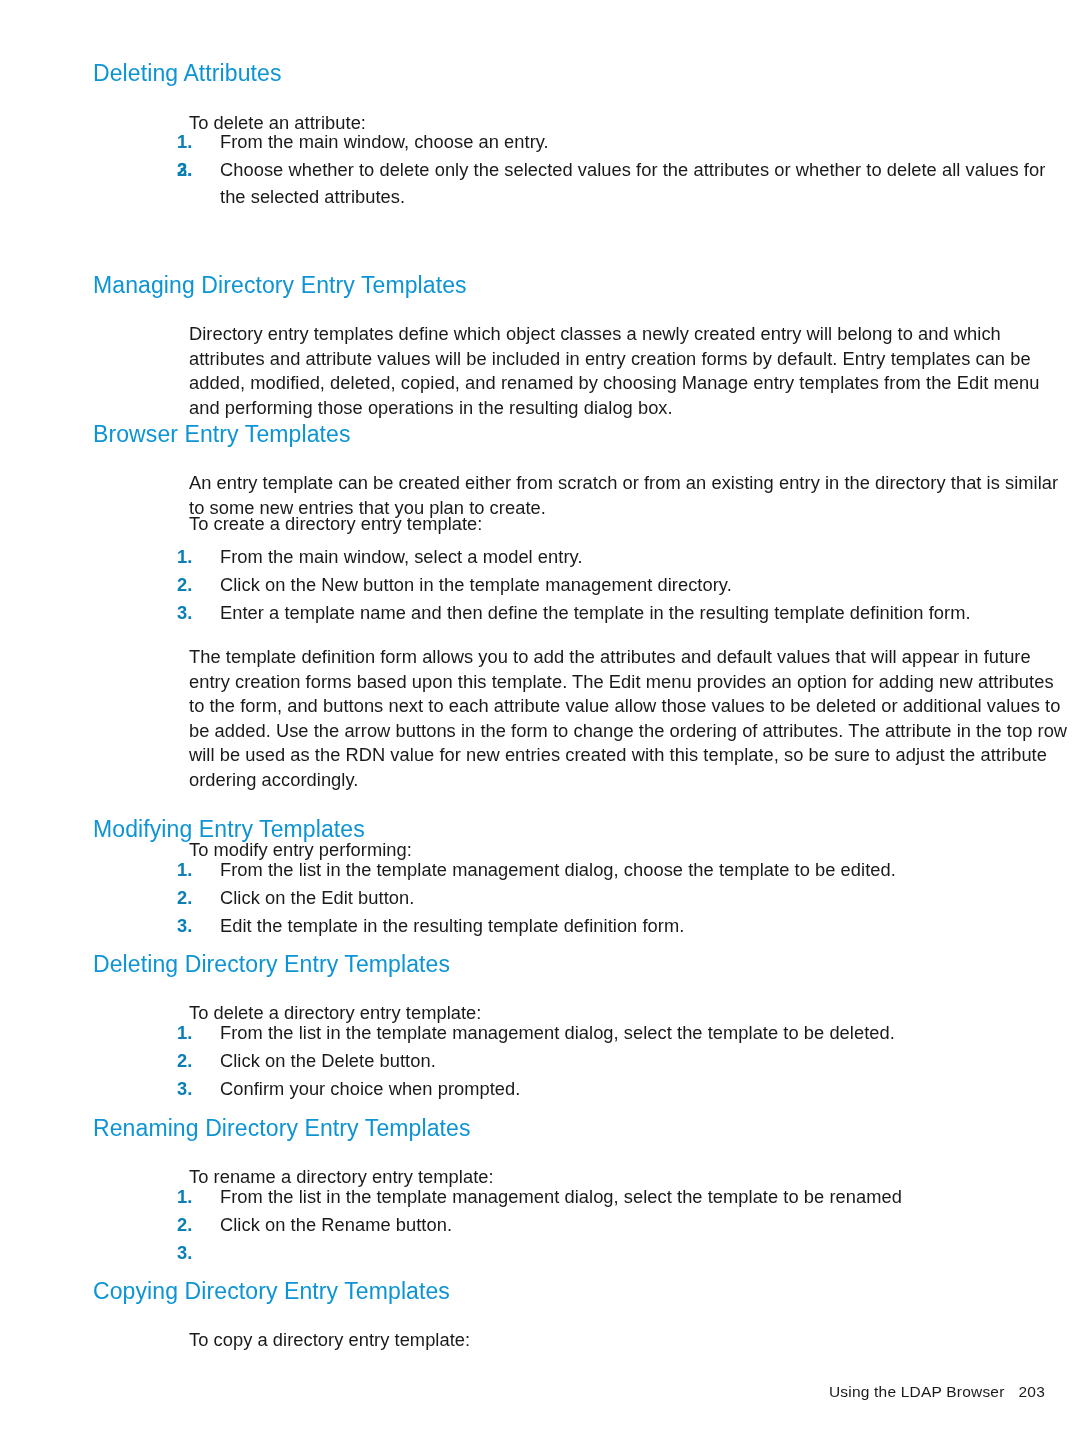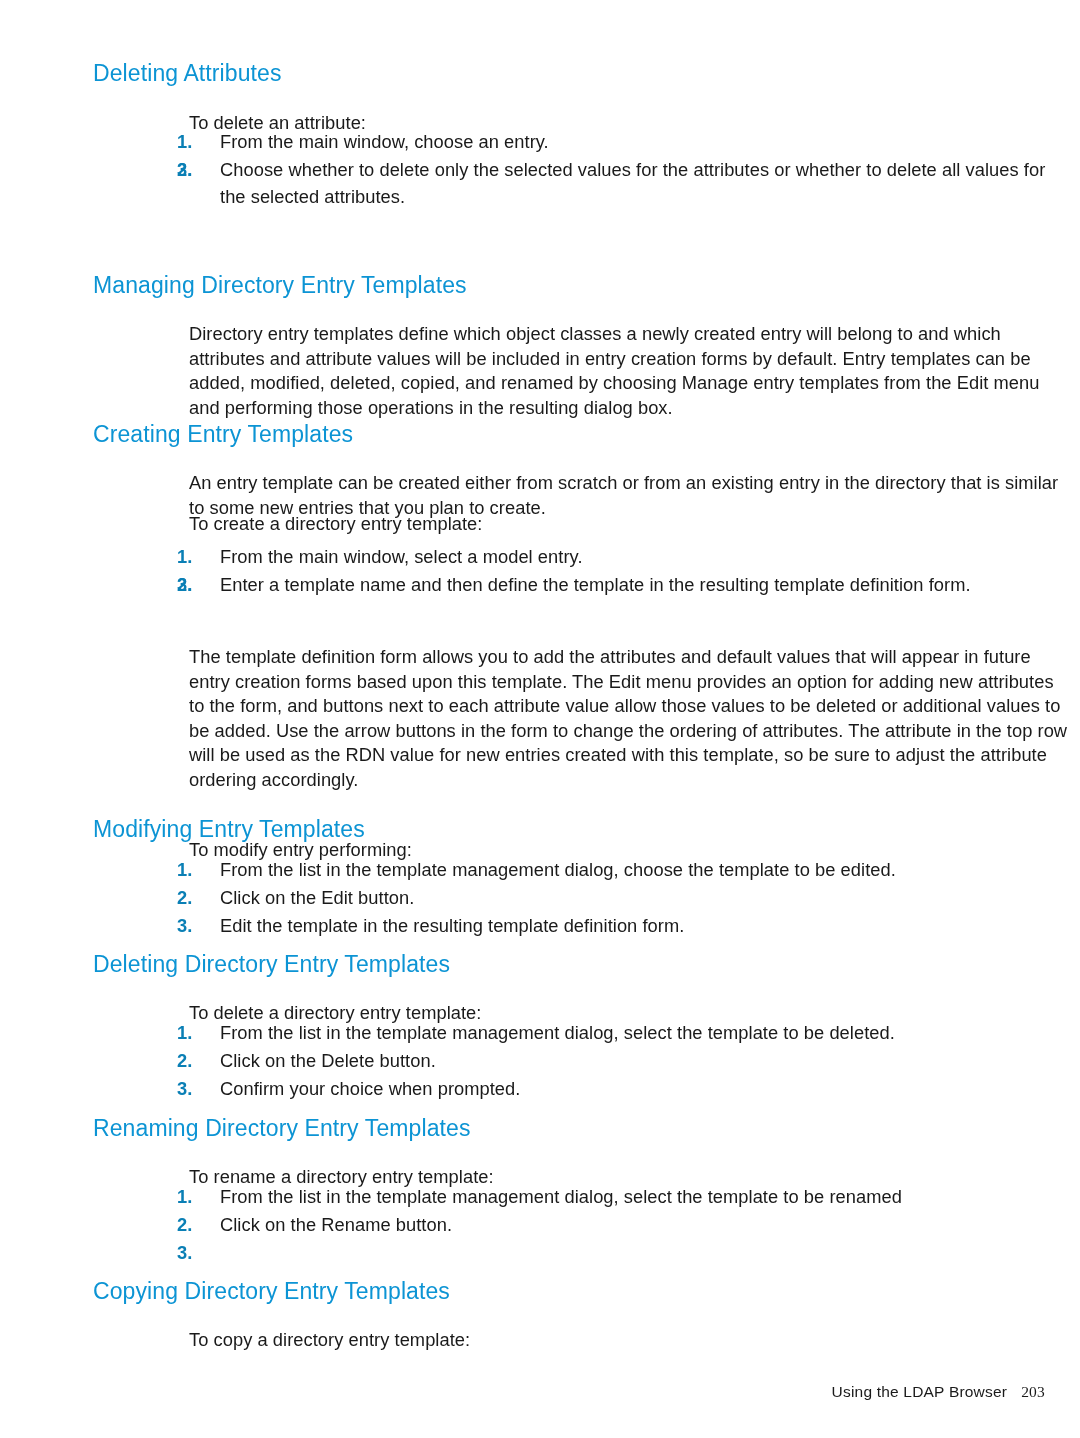--- a/index.html
+++ b/index.html
@@ -105,21 +105,21 @@
     width: 1080px;
     text-align: right;
     padding-right: 35px;
     box-sizing: border-box;
     font-size: 15.5px;
     line-height: 19px;
     color: #1a1a1a;
     letter-spacing: 0.2px;
   }
   .footer .page-label { }
-  .footer .page-number { margin-left: 14px; font-family: Liberation Serif, serif; }
+  .footer .page-number { margin-left: 14px; }
 </style>
 </head>
 <body>
 
 <div class="page">
   <div class="content">
 
     <h2 class="section-heading" style="top:60px">Deleting Attributes</h2>
 
     <p class="body-para" style="top:99px">To delete an attribute:</p>
@@ -135,33 +135,34 @@
       <li>
         <span class="num">3.</span>
         <span>Choose whether to delete only the selected values for the attributes or whether to delete all values for the selected attributes.</span>
       </li>
     </ol>
 
     <h2 class="section-heading" style="top:272px">Managing Directory Entry Templates</h2>
 
     <p class="body-para" style="top:310px">Directory entry templates define which object classes a newly created entry will belong to and which attributes and attribute values will be included in entry creation forms by default. Entry templates can be added, modified, deleted, copied, and renamed by choosing Manage entry templates from the Edit menu and performing those operations in the resulting dialog box.</p>
 
-    <h2 class="section-heading" style="top:421px">Creating Entry Templates</h2>
+    <h2 class="section-heading" style="top:421px">Browser Entry Templates</h2>
 
     <p class="body-para wide" style="top:459px">An entry template can be created either from scratch or from an existing entry in the directory that is similar to some new entries that you plan to create.</p>
 
     <p class="body-para" style="top:500px">To create a directory entry template:</p>
 
     <ol class="steps wide" style="top:543px">
       <li>
         <span class="num">1.</span>
         <span>From the main window, select a model entry.</span>
       </li>
       <li>
         <span class="num">2.</span>
+        <span>Click on the New button in the template management directory.</span>
       </li>
       <li>
         <span class="num">3.</span>
         <span>Enter a template name and then define the template in the resulting template definition form.</span>
       </li>
     </ol>
 
     <p class="body-para wide" style="top:633px">The template definition form allows you to add the attributes and default values that will appear in future entry creation forms based upon this template. The Edit menu provides an option for adding new attributes to the form, and buttons next to each attribute value allow those values to be deleted or additional values to be added. Use the arrow buttons in the form to change the ordering of attributes. The attribute in the top row will be used as the RDN value for new entries created with this template, so be sure to adjust the attribute ordering accordingly.</p>
 
     <h2 class="section-heading" style="top:816px">Modifying Entry Templates</h2>

